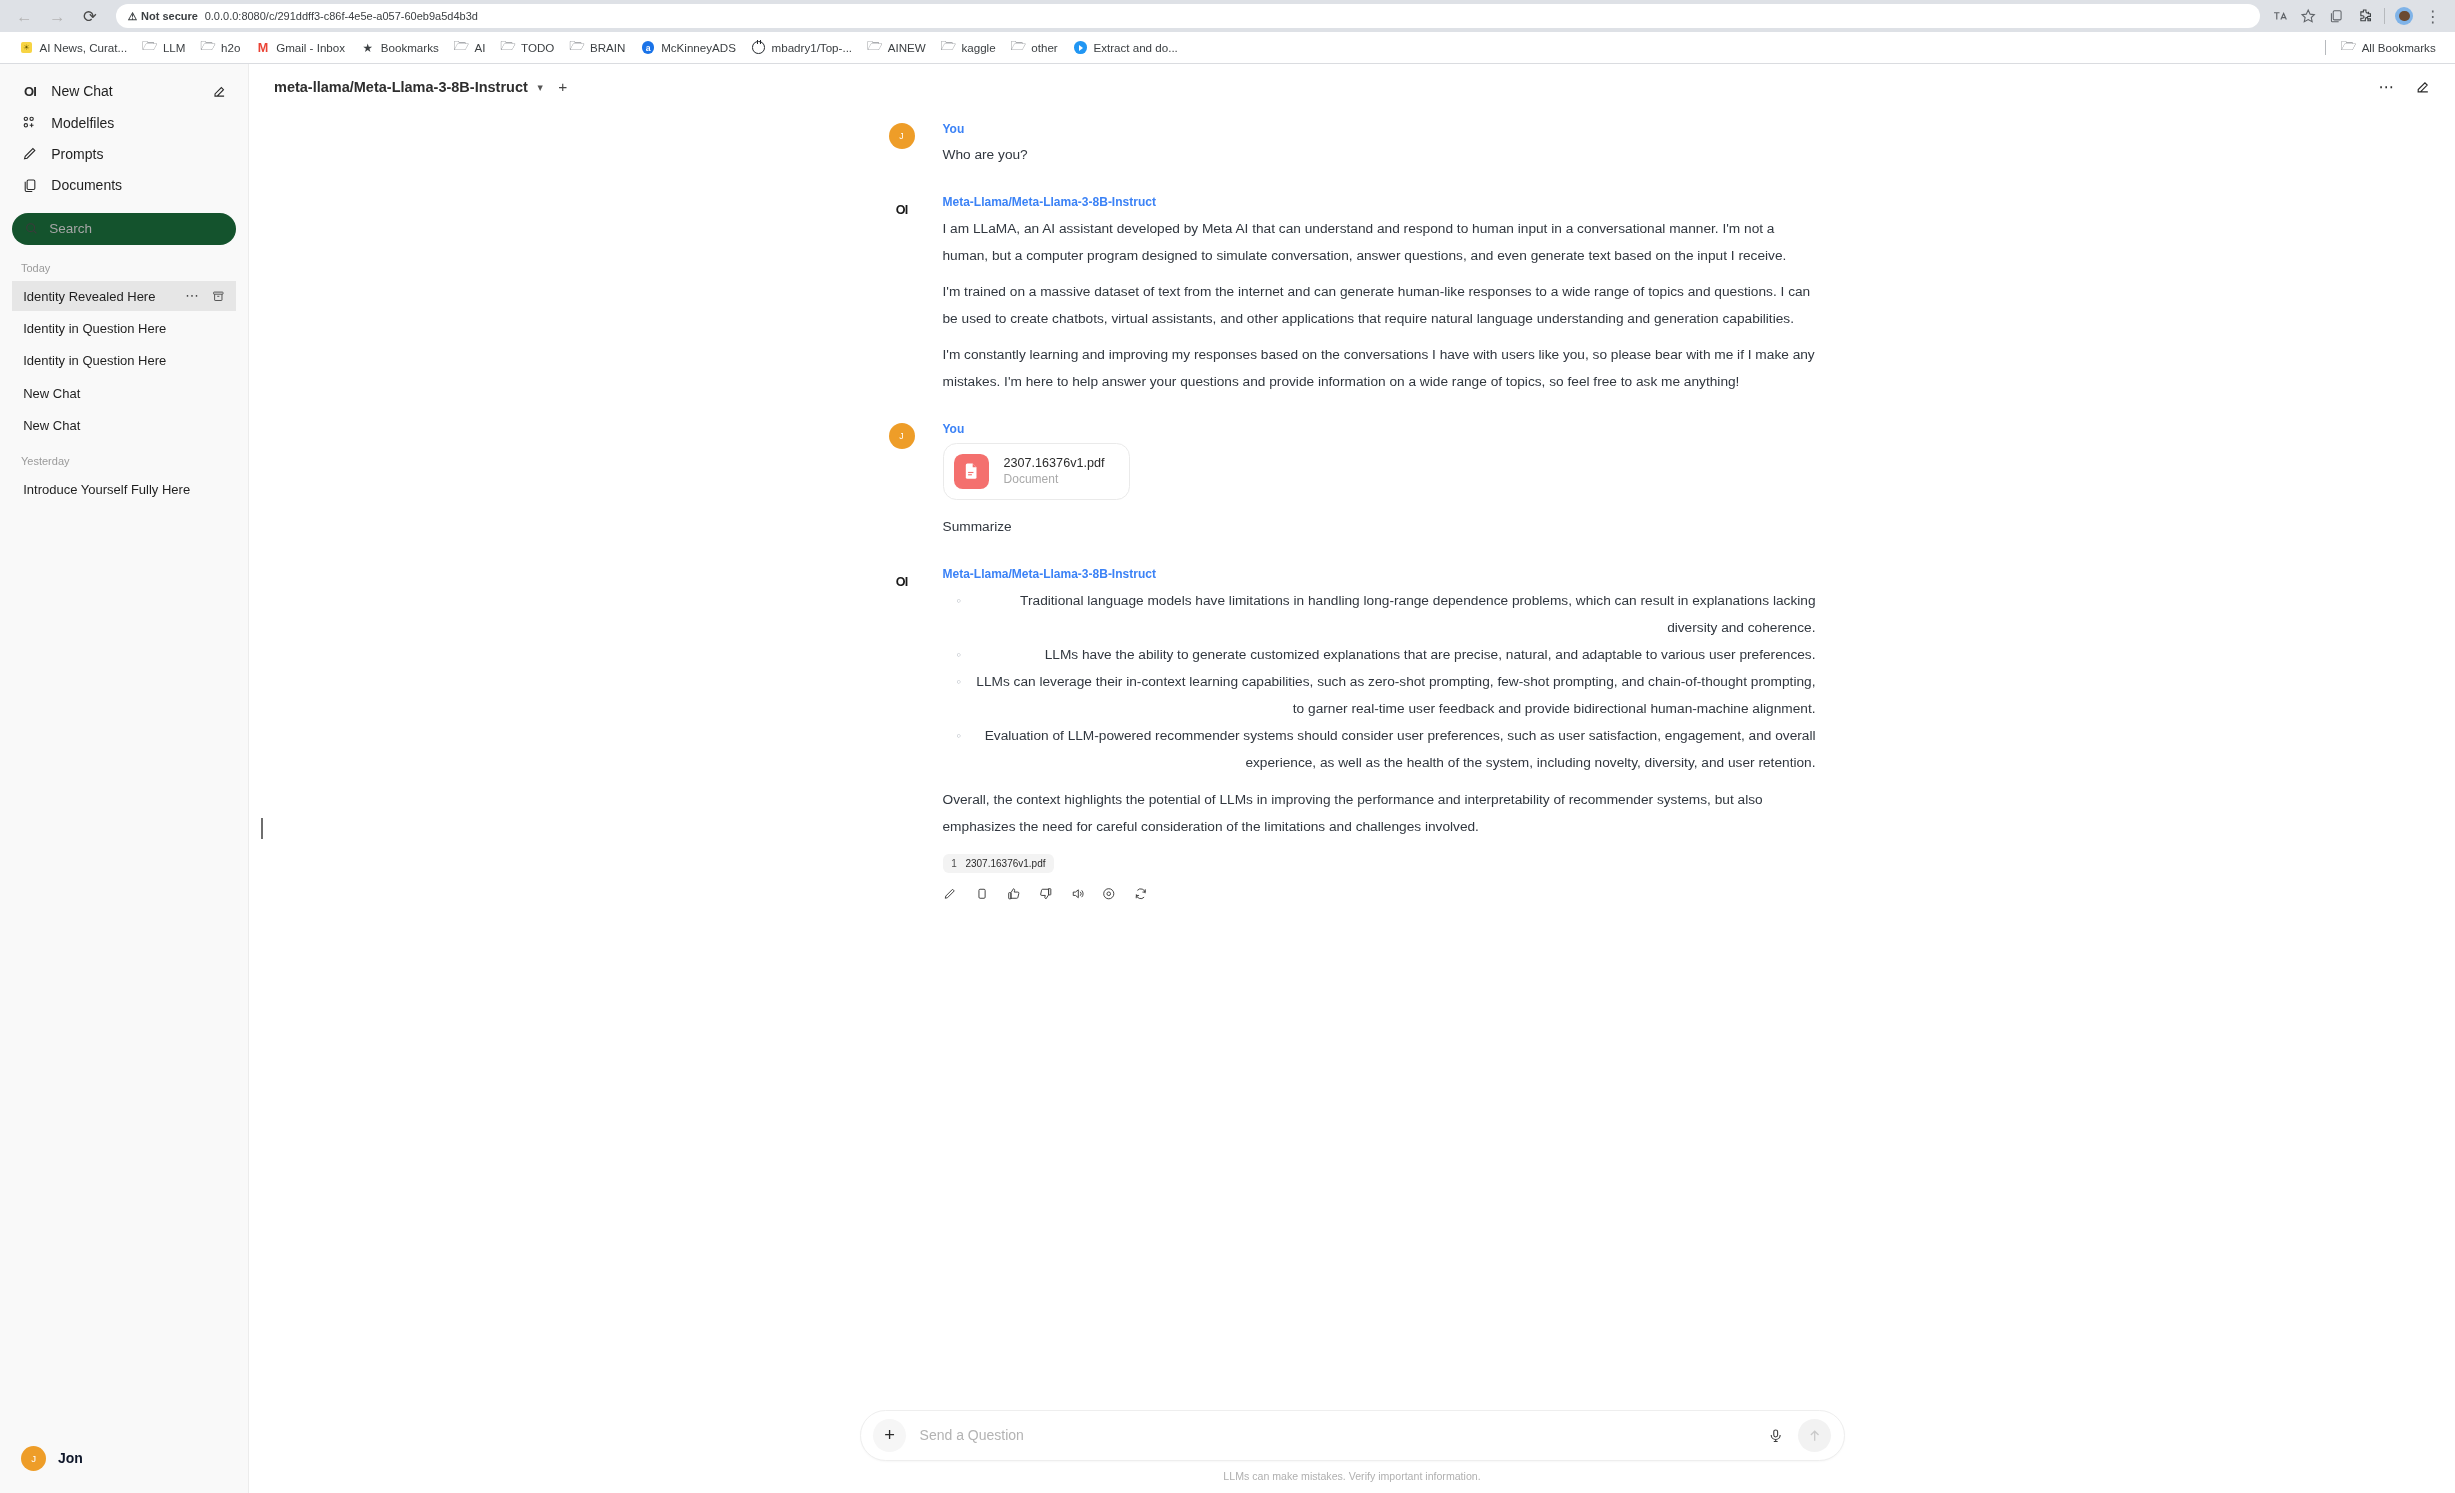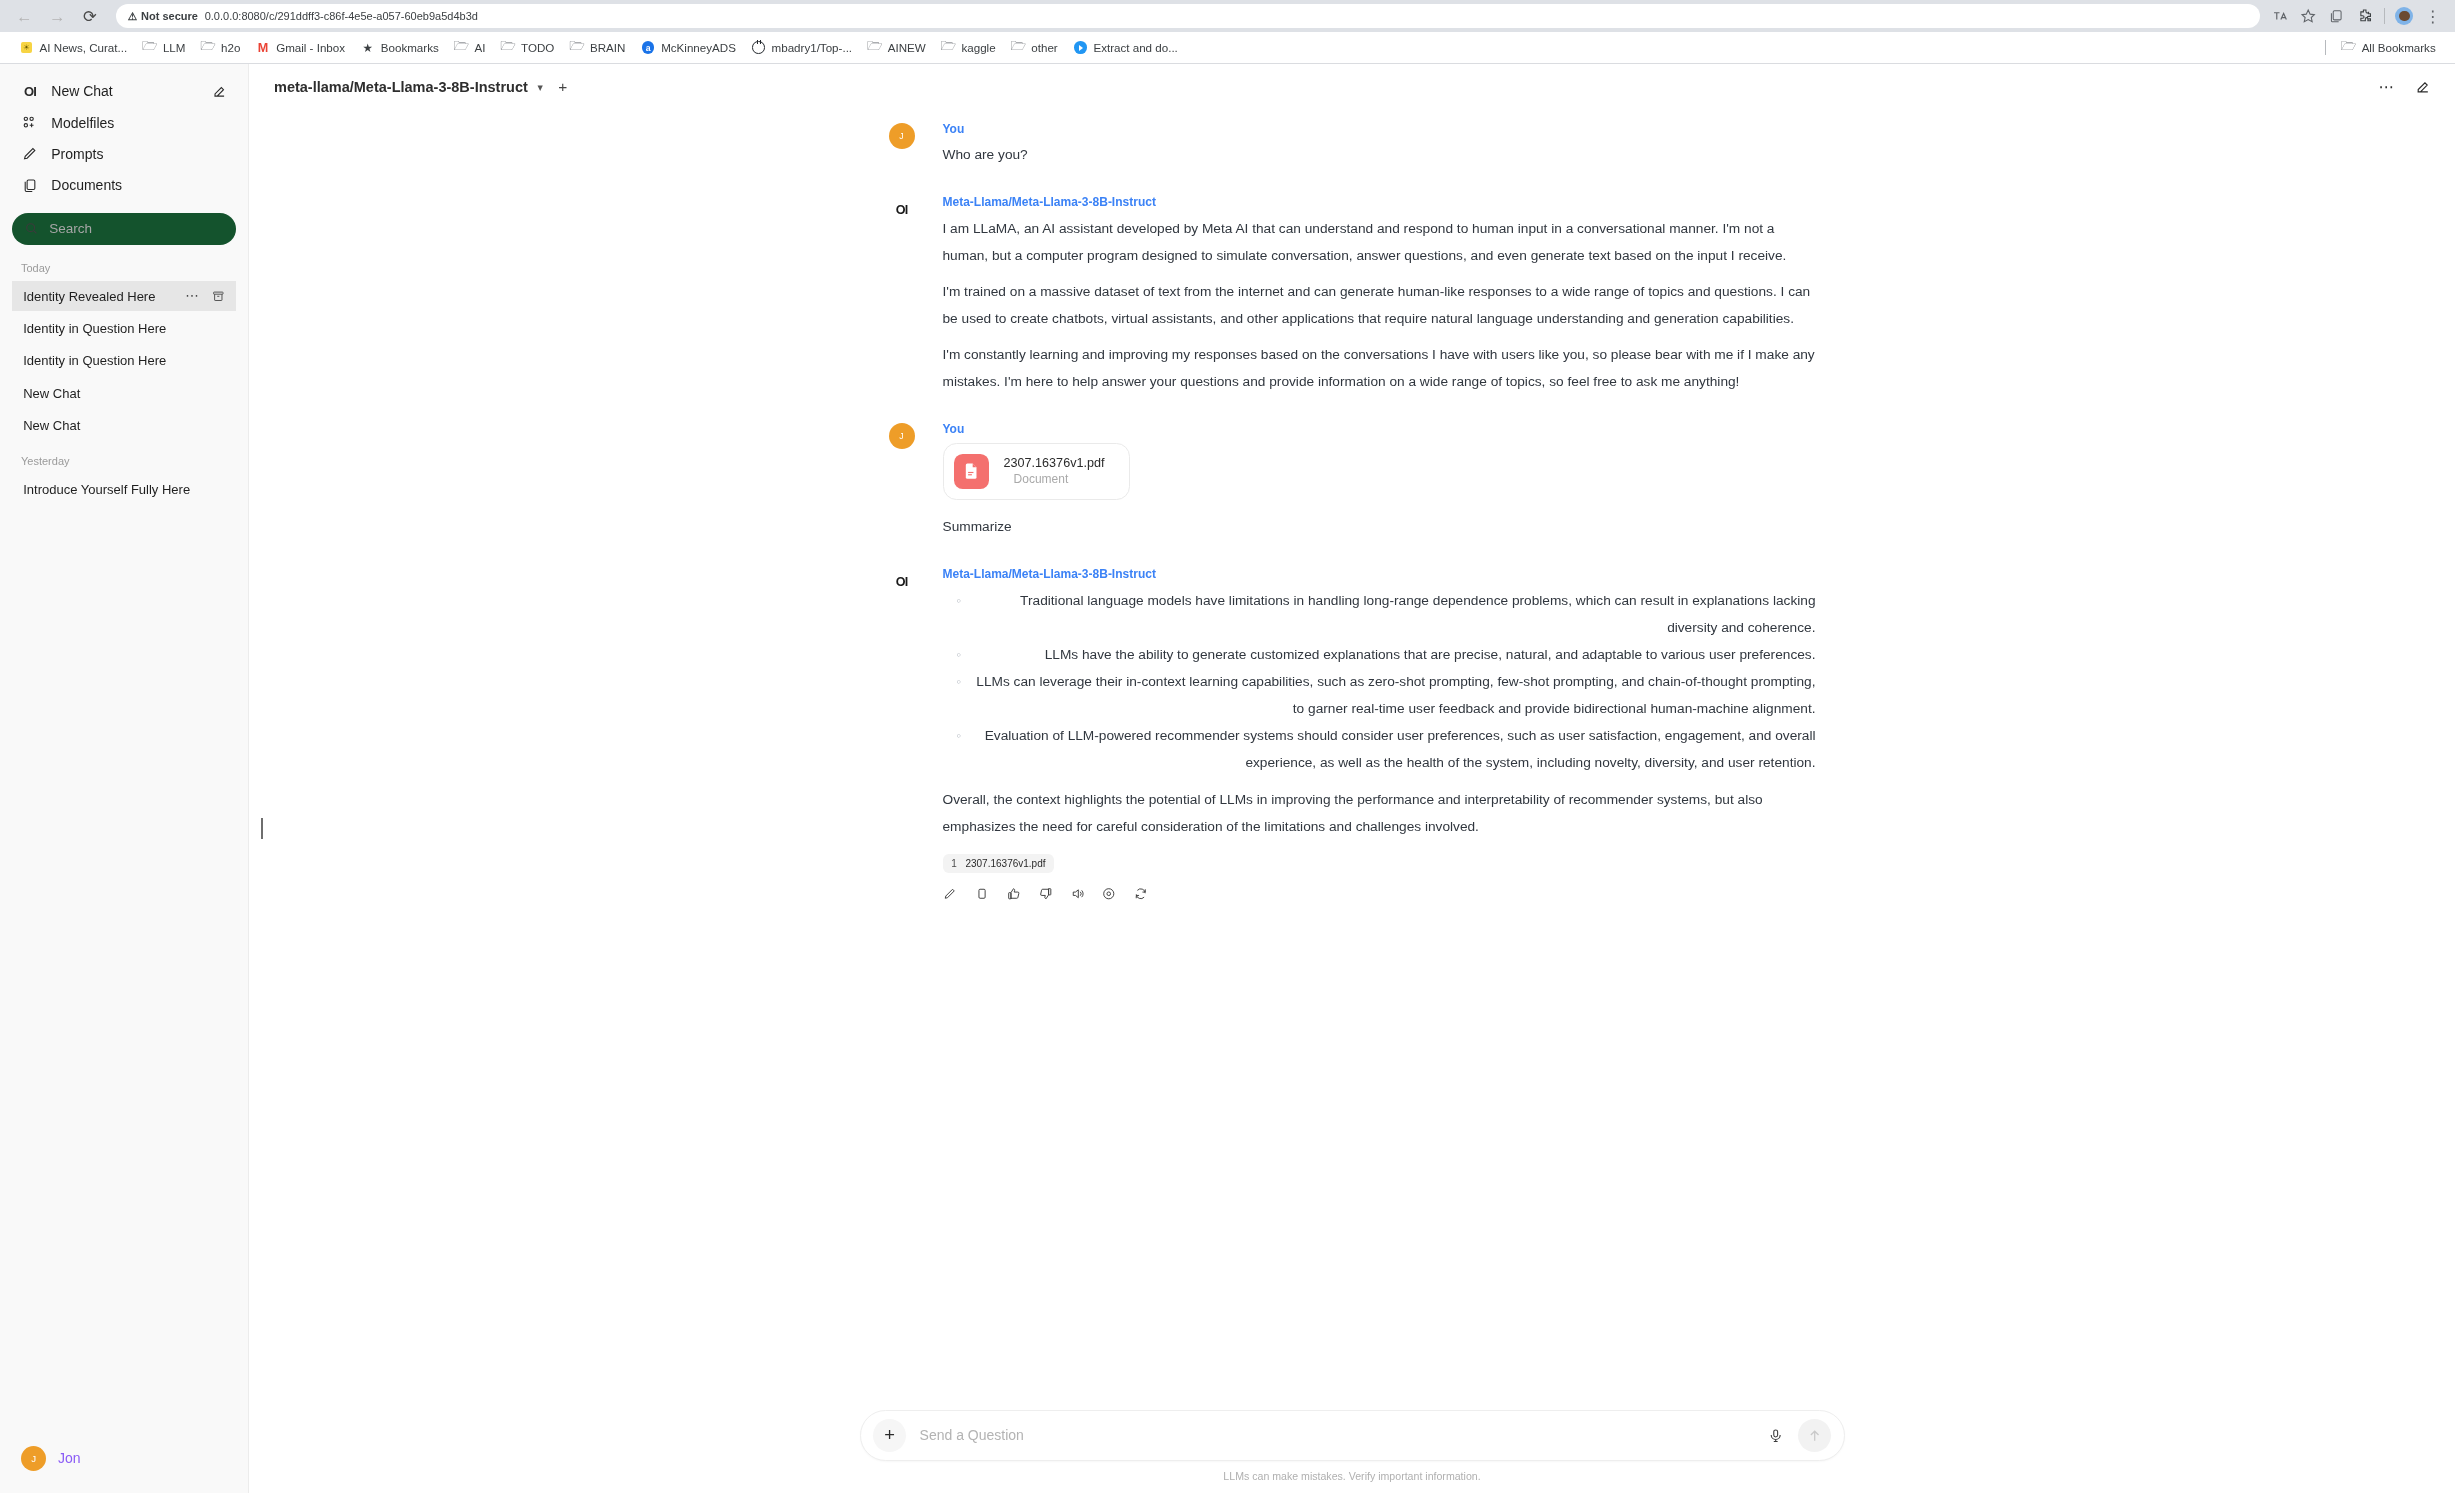--- a/index.html
+++ b/index.html
@@ -112,21 +112,21 @@
   .chat-item .ci-actions { margin-left: auto; display: flex; align-items: center; gap: 12.6px; color: #4b4b4b; }
   .chat-item .ci-actions .dots { font-size: 13.5px; letter-spacing: 1px; line-height: 7.7px; }
 
   .sidebar-footer { margin-top: auto; padding: 13.5px 11.6px 19.3px 11.6px; }
   .user-row { display: flex; align-items: center; gap: 11.6px; padding: 3.9px 9.7px; border-radius: 7.7px; }
   .user-avatar {
     width: 25px; height: 25px; border-radius: 50%; background: #ee9d28;
     display: flex; align-items: center; justify-content: center;
     color: #ffffff; font-size: 9.7px;
   }
-  .user-name { font-size: 14px; color: #8b5cf6; font-weight: 400; }
+  .user-name { font-size: 14px; color: #0f172a; font-weight: 700; }
 
   
   .main { flex: 1 1 auto; display: flex; flex-direction: column; min-width: 0; position: relative; }
   .chat-header {
     height: 46px; display: flex; align-items: center; padding: 0 25px;
     gap: 9.7px; flex: 0 0 46px;
   }
   .model-name { font-size: 14.5px; font-weight: bold; color: #2e2e2e; }
   .chev { color: #555; font-size: 10.6px; }
   .plus-btn { color: #444; font-size: 15.4px; margin-left: 5.8px; }
@@ -487,21 +487,21 @@
                 <span class="file-thumb">
                   <svg width="18.3" height="18.3" viewBox="0 0 24 24" fill="#ffffff">
                     <path d="M14 2H7a2 2 0 0 0-2 2v16a2 2 0 0 0 2 2h10a2 2 0 0 0 2-2V7l-5-5z"></path>
                     <path d="M14 2v5h5" fill="#f4706e"></path>
                     <rect x="8" y="13" width="7" height="1.5" fill="#f4706e"></rect>
                     <rect x="8" y="16" width="5" height="1.5" fill="#f4706e"></rect>
                   </svg>
                 </span>
                 <span>
                   <span class="file-meta-name" style="display:block;">2307.16376v1.pdf</span>
-                  <span class="file-meta-type" style="display:block;margin-left:10px;">Document</span>
+                  <span class="file-meta-type" style="display:block;">Document</span>
                 </span>
               </div>
             </div>
             <div class="msg-p">Summarize</div>
           </div>
         </div>
 
         <div class="msg">
           <div class="msg-avatar">
             <div class="av-assistant">OI</div>

